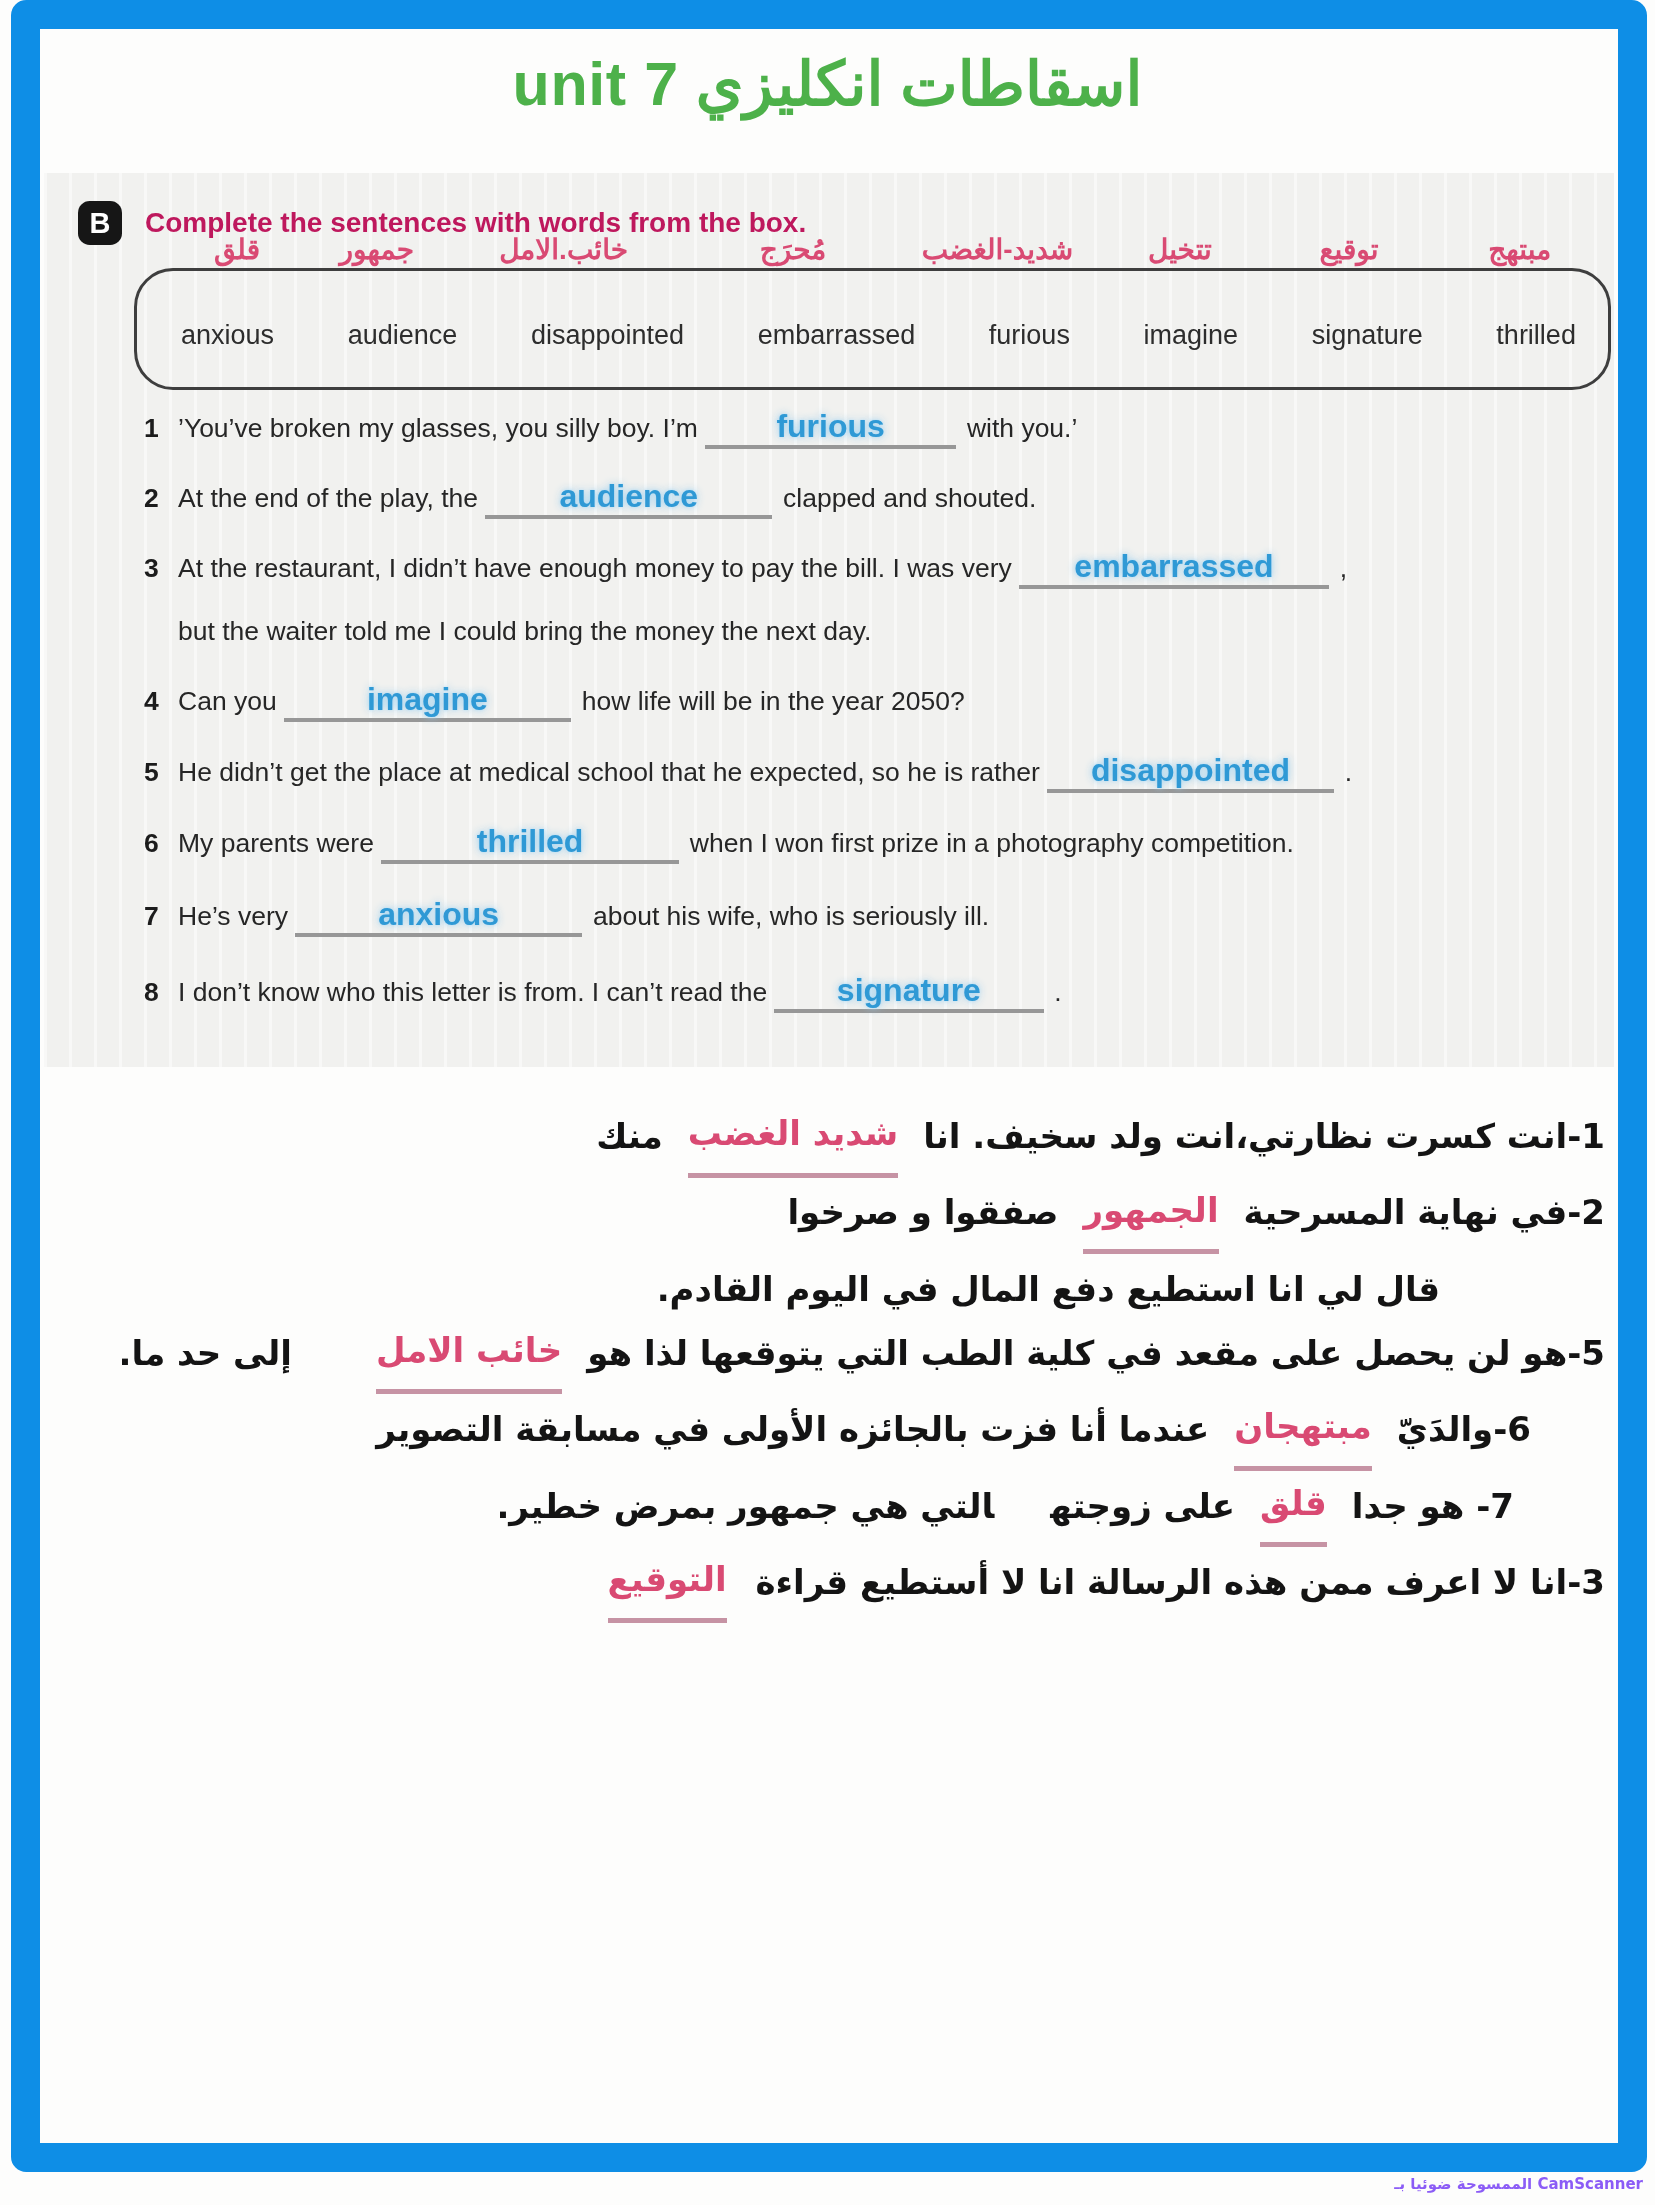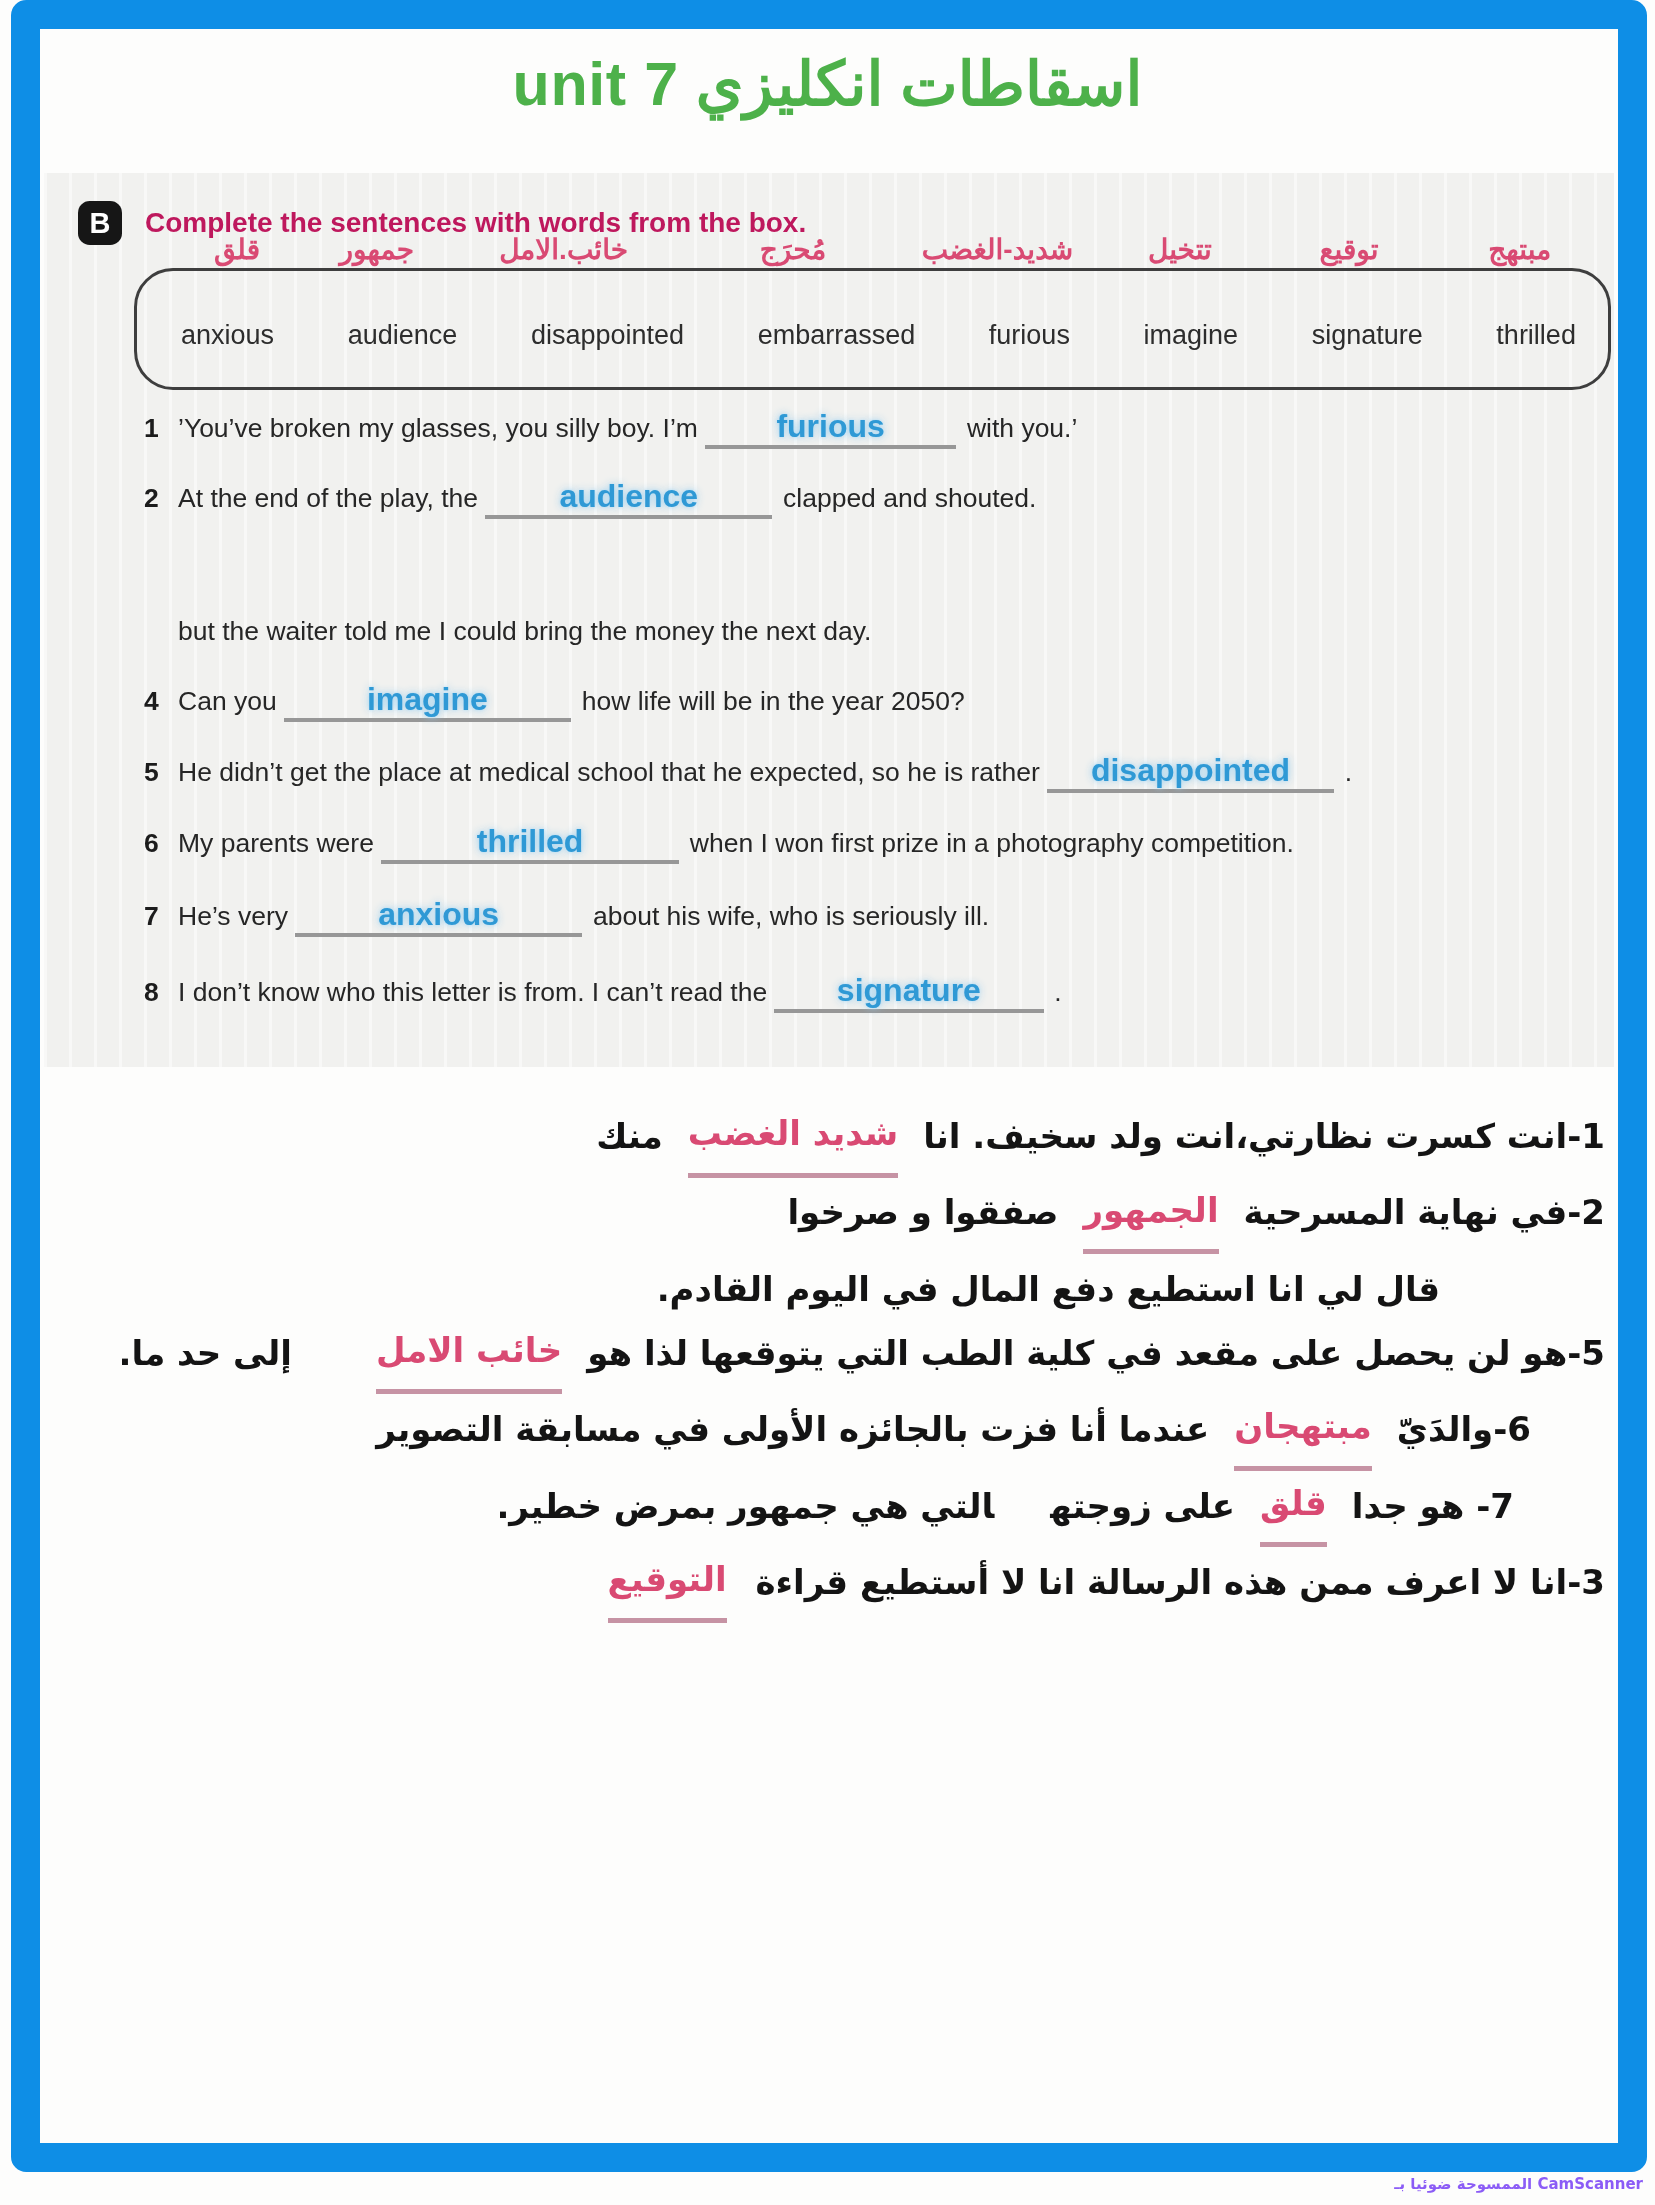--- a/index.html
+++ b/index.html
@@ -132,20 +132,23 @@
   </div>
 
   <div class="sentence s1" style="top:410px">
     <span class="num">1</span><span class="pre">’You’ve broken my glasses, you silly boy. I’m</span><span class="blank"><span class="answer">furious</span></span><span class="post">with you.’</span>
   </div>
 
   <div class="sentence s2" style="top:480px">
     <span class="num">2</span><span class="pre">At the end of the play, the</span><span class="blank"><span class="answer">audience</span></span><span class="post">clapped and shouted.</span>
   </div>
 
+  <div class="sentence s3" style="top:550px">
+    <span class="num">3</span><span class="pre">At the restaurant, I didn’t have enough money to pay the bill. I was very</span><span class="blank"><span class="answer">embarrassed</span></span><span class="post">,</span>
+  </div>
   <div class="sentence s3" style="top:616px;left:178px">
     <span>but the waiter told me I could bring the money the next day.</span>
   </div>
 
   <div class="sentence s4" style="top:683px">
     <span class="num">4</span><span class="pre">Can you</span><span class="blank"><span class="answer">imagine</span></span><span class="post">how life will be in the year 2050?</span>
   </div>
 
   <div class="sentence s5" style="top:754px">
     <span class="num">5</span><span class="pre">He didn’t get the place at medical school that he expected, so he is rather</span><span class="blank"><span class="answer">disappointed</span></span><span class="post">.</span>

